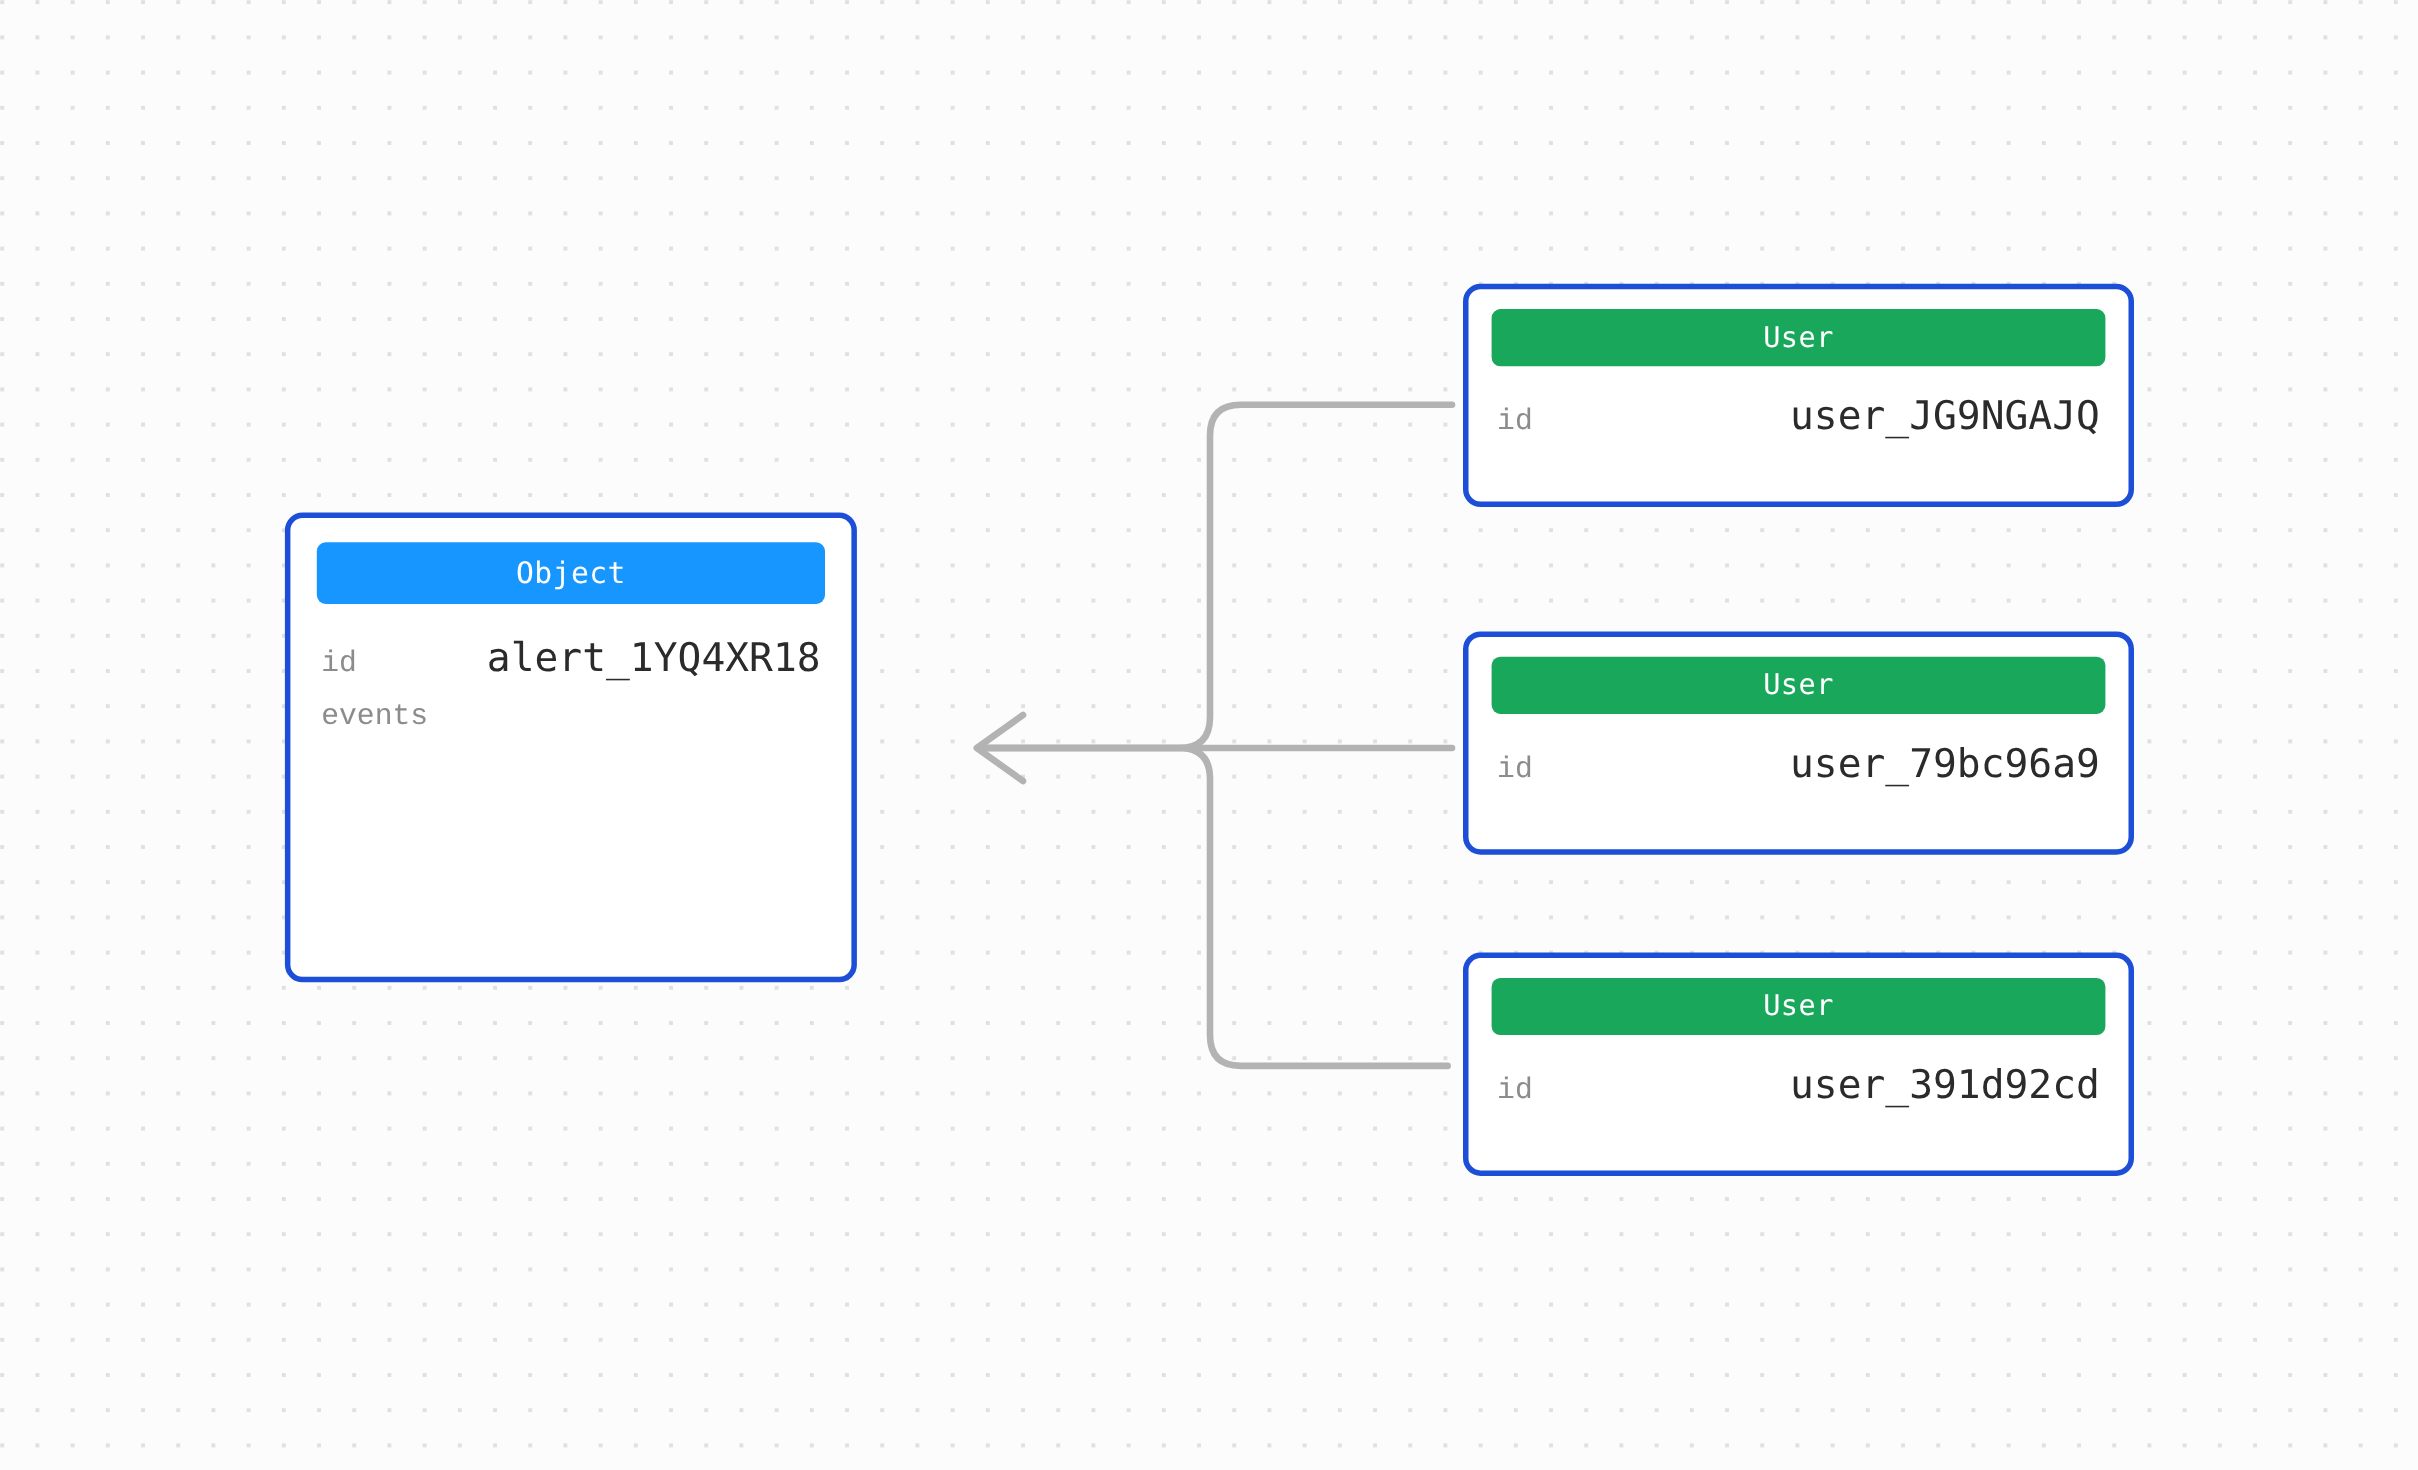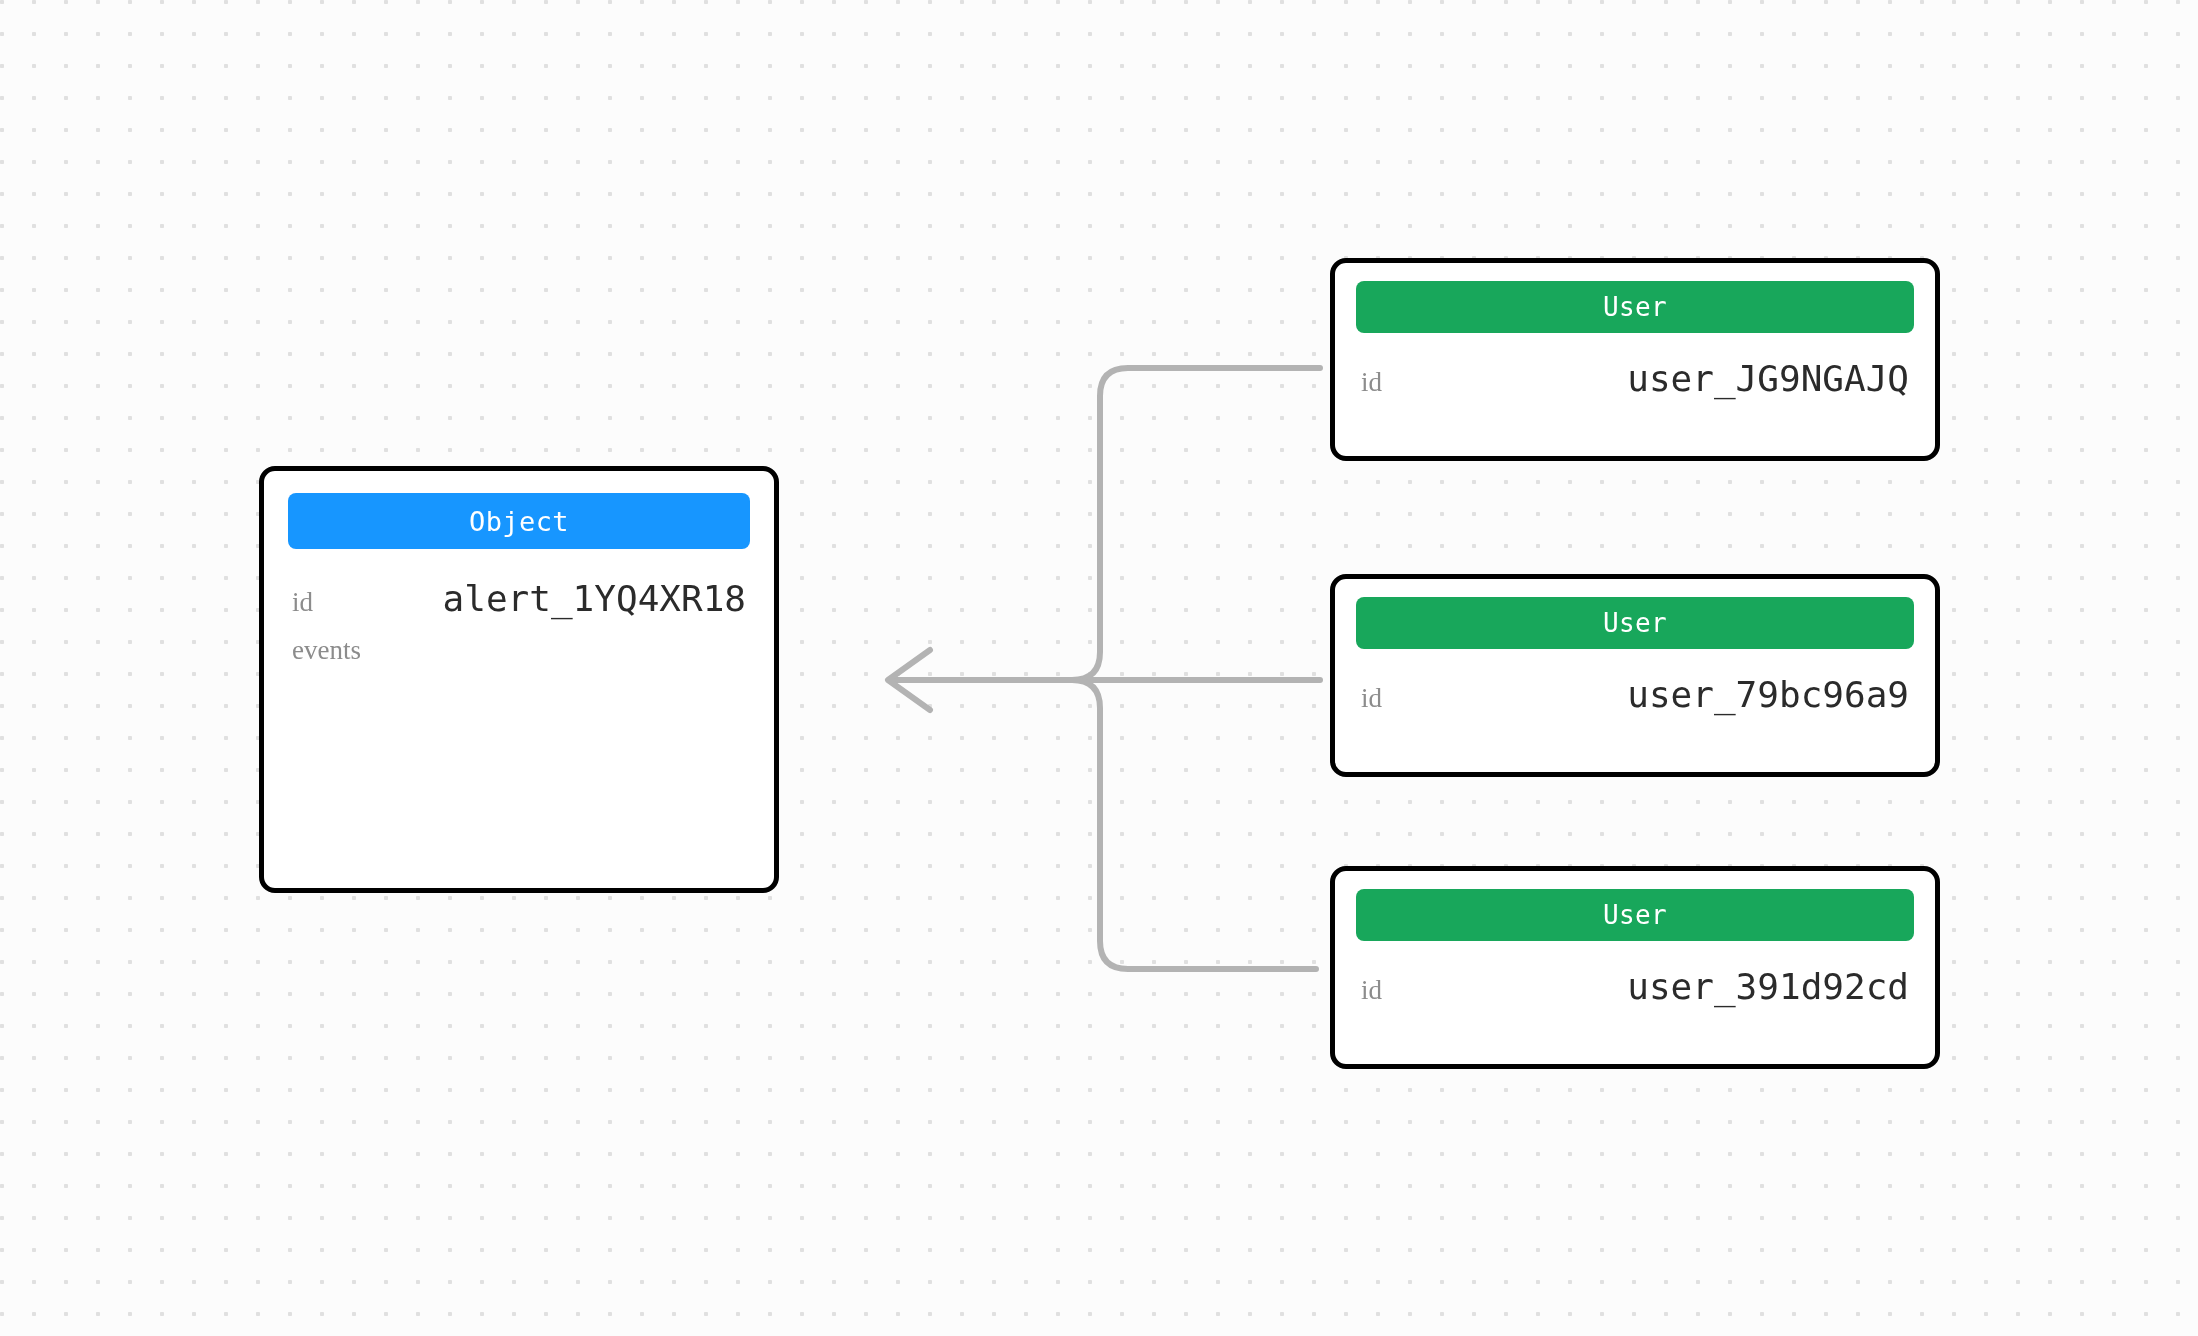--- a/index.html
+++ b/index.html
@@ -34,21 +34,21 @@
     width: 2198px;
     height: 1336px;
     pointer-events: none;
     z-index: 1;
   }
 
   
   .node-card {
     position: absolute;
     background: #FFFFFF;
-    border: 5px solid #000000;
+    border: 5px solid #1d4ed8;
     border-radius: 16px;
     z-index: 2;
   }
 
   .card-header {
     border-radius: 8px;
     text-align: center;
     font-family: "DejaVu Sans Mono", "Liberation Mono", monospace;
     color: #FFFFFF;
     font-weight: 400;
@@ -96,21 +96,21 @@
   }
 
   
   .prop-row {
     display: flex;
     align-items: baseline;
     justify-content: space-between;
     white-space: nowrap;
   }
   .prop-label {
-    font-family: Liberation Serif, serif;
+    font-family: Liberation Mono, monospace;
     color: #8C8C8C;
     font-size: 27px;
     line-height: 48px;
     flex: 0 0 auto;
     padding-right: 18px;
   }
   .prop-value {
     font-family: "DejaVu Sans Mono", "Liberation Mono", monospace;
     color: #2B2B2B;
     font-size: 36px;

